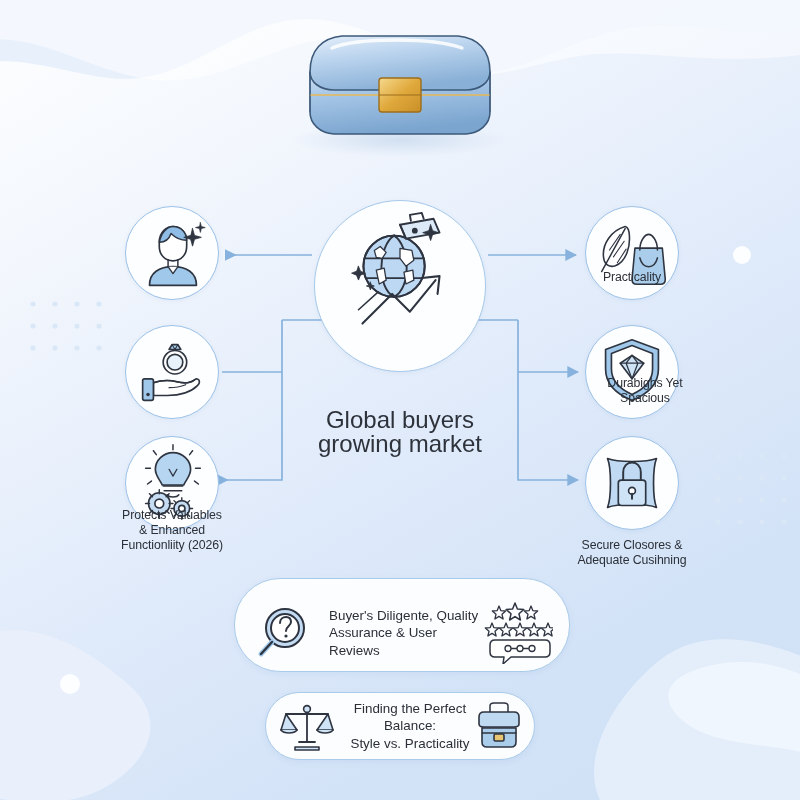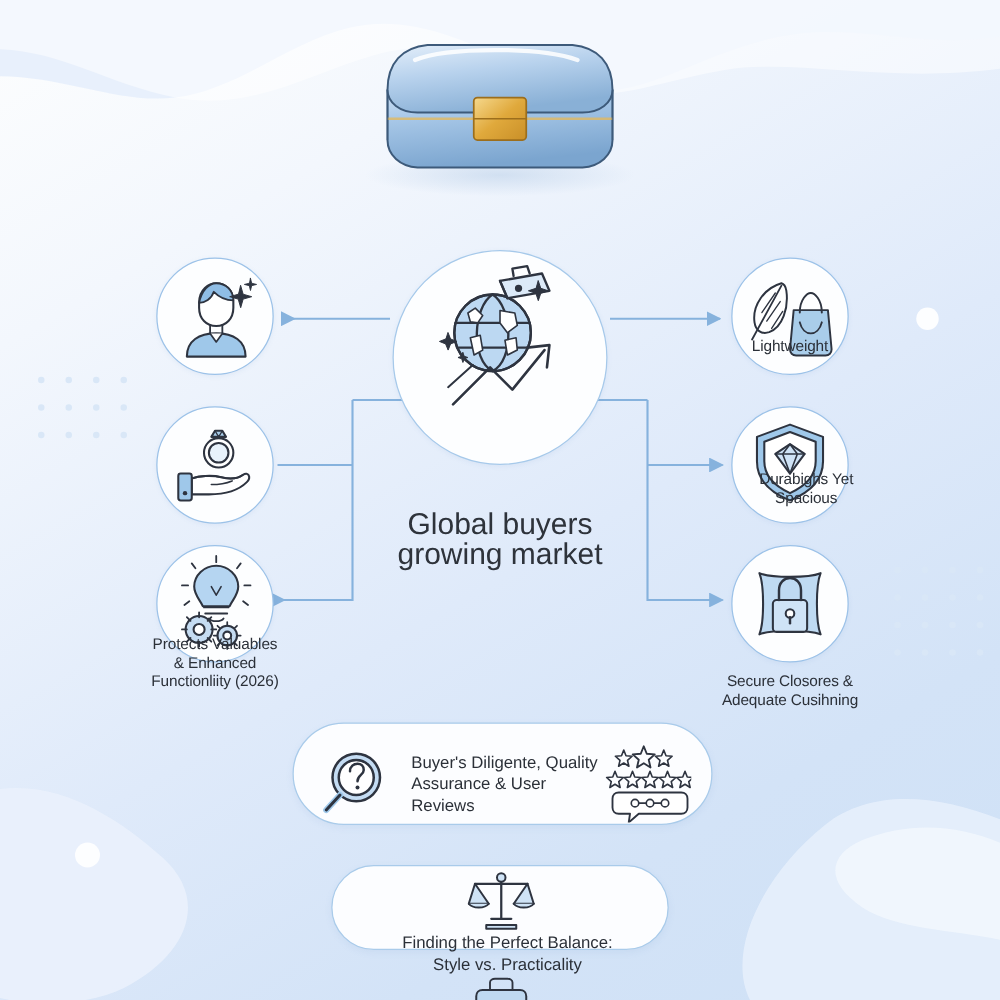--- a/index.html
+++ b/index.html
@@ -295,21 +295,21 @@
         <path d="M 40 20 C 26 24 16 38 18 52 C 19 59 24 62 30 60 C 41 56 46 40 44 26 C 43.5 23 42 20.5 40 20 Z" fill="#ffffff"></path>
         <path d="M 40 22 L 16 66" stroke-width="1.5"></path>
         <path d="M 35 28 L 24 44 M 39 35 L 28 51 M 41 43 L 32 57" stroke-width="1.1"></path>
 
         <path d="M 50 42 L 78 42 L 81 74 C 81 77 79 79 76 79 L 52 79 C 49 79 47 77 47 74 Z" fill="#a9cdea"></path>
         <path d="M 55 44 C 55 33 61 28 64 28 C 67 28 73 33 73 44" stroke-width="1.6"></path>
         <path d="M 55 52 C 58 64 70 64 73 52" stroke-width="1.6"></path>
       </g>
     </svg>
   </div>
-  <div class="node-label" style="left:537px; top:270px; width:190px;">Lightweight</div>
+  <div class="node-label" style="left:537px; top:270px; width:190px;">Practicality</div>
 
   <div class="node node-sm" style="left:585px; top:325px;">
     <svg class="node-icon" viewBox="0 0 94 94">
       <g stroke="#2e3440" stroke-width="1.7" fill="none" stroke-linecap="round" stroke-linejoin="round">
         <path d="M 47 14 L 74 24 L 74 44 C 74 60 62 70 47 76 C 32 70 20 60 20 44 L 20 24 Z" fill="#9fc8ea"></path>
         <path d="M 47 20 L 68 28 L 68 44 C 68 57 58 65 47 70 C 36 65 26 57 26 44 L 26 28 Z" fill="#ffffff"></path>
         <path d="M 35 38 L 47 30 L 59 38 L 47 54 Z" fill="#cfe3f6"></path>
         <path d="M 35 38 L 59 38 M 47 30 L 41 38 L 47 54 M 47 30 L 53 38 L 47 54" stroke-width="1.3"></path>
       </g>
     </svg>
@@ -326,21 +326,21 @@
         <rect x="33" y="44" width="28" height="26" rx="3" fill="#cfe3f6"></rect>
         <path d="M 38 44 L 38 36 C 38 30 42 26 47 26 C 52 26 56 30 56 36 L 56 44" stroke-width="2"></path>
         <circle cx="47" cy="55" r="3.5" fill="#ffffff"></circle>
         <path d="M 47 58 L 47 63" stroke-width="2"></path>
       </g>
     </svg>
   </div>
   <div class="node-label" style="left:537px; top:538px; width:190px;">Secure Closores &amp;
 Adequate Cusihning</div>
 
-  <div class="pill" style="left:234px; top:578px; width:336px; height:82px; padding: 16px 16px 0 18px; align-items: center;">
+  <div class="pill" style="left:234px; top:578px; width:336px; height:94px; padding: 16px 16px 0 18px; align-items: center;">
     <svg class="pill-icon" width="62" height="62" viewBox="0 0 62 62">
       <g stroke="#2e3440" stroke-width="2" fill="none" stroke-linecap="round" stroke-linejoin="round">
         <circle cx="32" cy="26" r="19" fill="#c4dcf3"></circle>
         <circle cx="32" cy="26" r="14" fill="#ffffff"></circle>
         <path d="M 19 40 L 8 52" stroke-width="5" stroke="#9fc8ea"></path>
         <path d="M 19 40 L 8 52" stroke-width="2.4" stroke="#2e3440"></path>
         <path d="M 27 21 C 27 17 30 15 33 15 C 36 15 38 17 38 20 C 38 24 33 24 33 29" stroke-width="2"></path>
         <circle cx="33" cy="34" r="1.6" fill="#2e3440" stroke="none"></circle>
       </g>
     </svg>
@@ -361,21 +361,21 @@
 
         <path d="M 12 38 L 62 38 C 65 38 67 40 67 43 L 67 50 C 67 53 65 55 62 55 L 28 55 L 20 62 L 21 55 L 12 55 C 9 55 7 53 7 50 L 7 43 C 7 40 9 38 12 38 Z" fill="#ffffff" stroke-width="1.5"></path>
         <circle cx="25" cy="46.5" r="3" fill="#ffffff"></circle>
         <circle cx="37" cy="46.5" r="3" fill="#ffffff"></circle>
         <circle cx="49" cy="46.5" r="3" fill="#ffffff"></circle>
         <path d="M 28 46.5 L 34 46.5 M 40 46.5 L 46 46.5" stroke-width="1.3"></path>
       </g>
     </svg>
   </div>
 
-  <div class="pill" style="left:265px; top:692px; width:270px; height:68px; padding: 0 12px 0 14px; flex-direction: column;">
+  <div class="pill" style="left:265px; top:692px; width:270px; height:68px; padding: 0 12px 0 14px;">
     <svg class="pill-icon" width="54" height="52" viewBox="0 0 54 52">
       <g stroke="#2e3440" stroke-width="1.6" fill="none" stroke-linecap="round" stroke-linejoin="round">
         <path d="M 27 12 L 27 42" stroke-width="1.8"></path>
         <circle cx="27" cy="9" r="3.4" fill="#cfe3f6"></circle>
         <path d="M 6 14 L 48 14" stroke-width="1.8"></path>
         <path d="M 6 14 L 1 30 L 17 30 Z" fill="#cfe3f6"></path>
         <path d="M 1 30 C 4 34 14 34 17 30" fill="#cfe3f6"></path>
         <path d="M 48 14 L 37 30 L 53 30 Z" fill="#cfe3f6"></path>
         <path d="M 37 30 C 40 34 50 34 53 30" fill="#cfe3f6"></path>
         <path d="M 19 42 L 35 42" stroke-width="1.8"></path>

